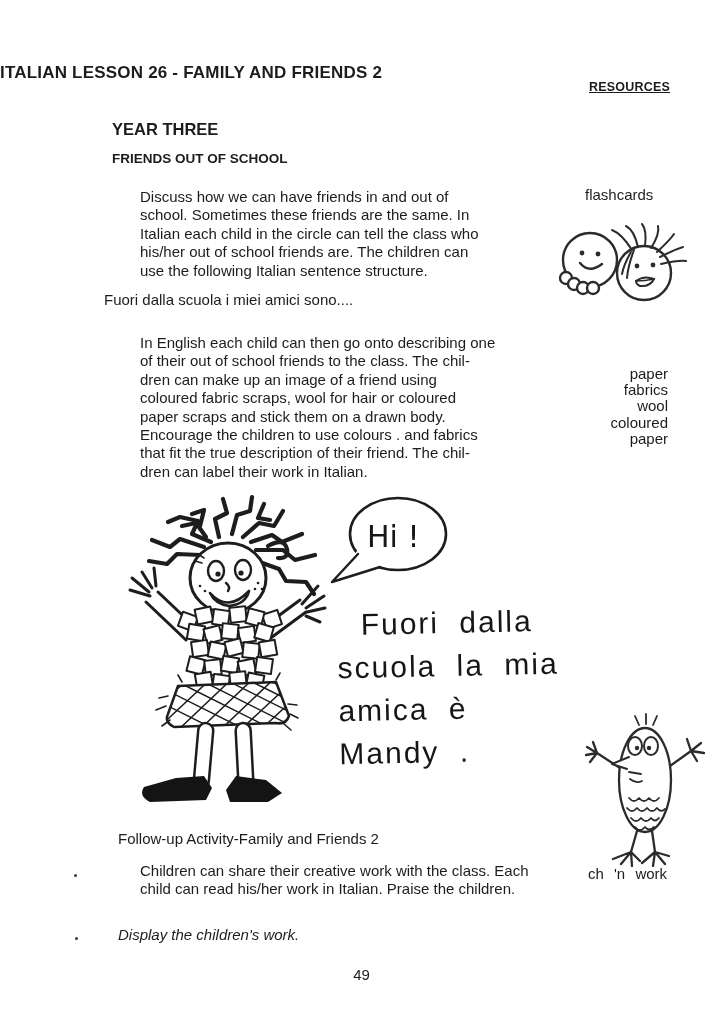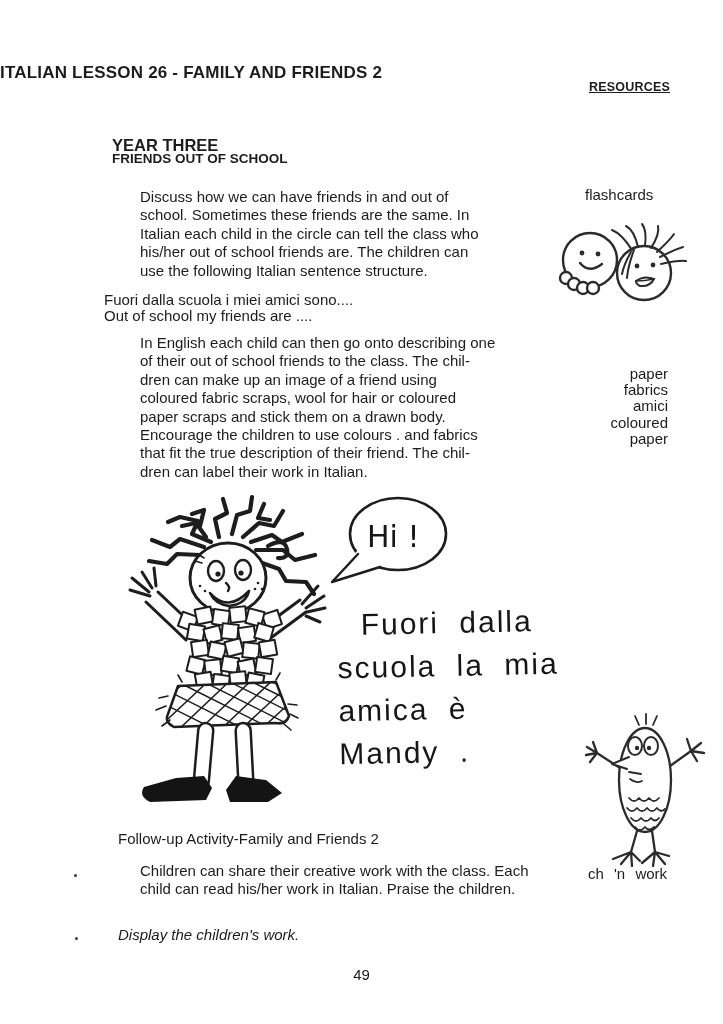--- a/index.html
+++ b/index.html
@@ -2,21 +2,21 @@
 <html><head>
 <meta charset="utf-8">
 <style>
   html,body{margin:0;padding:0;background:#fff;}
   .page{position:relative;width:723px;height:1024px;background:#ffffff;overflow:hidden;
         font-family:"Liberation Sans",sans-serif;color:#1c1c1c;}
   .doc-title{position:absolute;top:63px;left:0;width:700px;
              font-size:17px;font-weight:700;letter-spacing:.2px;}
   .resources-label{position:absolute;top:80px;left:589px;font-size:12.5px;font-weight:700;
                    text-decoration:underline;letter-spacing:.2px;}
-  .year-heading{position:absolute;top:120px;left:112px;font-size:16.5px;font-weight:700;margin-top:16px;}
+  .year-heading{position:absolute;top:120px;left:112px;font-size:16.5px;font-weight:700;}
   .section-heading{position:absolute;top:151px;left:112px;font-size:13.5px;font-weight:700;}
   .body-text{font-size:15px;line-height:18.4px;margin-left:28px;}
   .intro-para{position:absolute;top:188px;left:112px;}
   .sentence-block{position:absolute;top:292px;left:104px;font-size:15px;line-height:15.5px;}
   .activity-para{position:absolute;top:334px;left:112px;}
   .flashcards-label{position:absolute;top:186px;left:585px;font-size:15px;}
   .faces-svg{position:absolute;top:222px;left:552px;}
   .materials-list{position:absolute;top:366px;left:540px;width:128px;text-align:right;
                   font-size:15px;line-height:16.2px;}
   .girl-svg{position:absolute;top:490px;left:116px;}
@@ -49,21 +49,20 @@
   <div class="intro-para body-text">
     <div>Discuss how we can have friends in and out of</div>
     <div>school. Sometimes these friends are the same. In</div>
     <div>Italian each child in the circle can tell the class who</div>
     <div>his/her out of school friends are. The children can</div>
     <div>use the following Italian sentence structure.</div>
   </div>
 
   <div class="sentence-block">
     <div>Fuori dalla scuola i miei amici sono....</div>
-    <div>Out of school my friends are ....</div>
   </div>
 
   <div class="activity-para body-text">
     <div>In English each child can then go onto describing one</div>
     <div>of their out of school friends to the class. The chil-</div>
     <div>dren can make up an image of a friend using</div>
     <div>coloured fabric scraps, wool for hair or coloured</div>
     <div>paper scraps and stick them on a drawn body.</div>
     <div>Encourage the children to use colours . and fabrics</div>
     <div>that fit the true description of their friend. The chil-</div>
@@ -97,21 +96,21 @@
       <circle cx="85" cy="44" r="2.4" fill="#2b2b2b" stroke="none"></circle>
       <circle cx="101" cy="43" r="2.4" fill="#2b2b2b" stroke="none"></circle>
       <path d="M84,59 Q92,53 102,57 Q98,65 88,64 Q84,62 84,59 Z" fill="#fff" stroke-width="2"></path>
       <path d="M84,59 Q93,59 102,57" stroke-width="1.6"></path>
     </g>
   </svg>
 
   <div class="materials-list">
     <div>paper</div>
     <div>fabrics</div>
-    <div>amici</div>
+    <div>wool</div>
     <div>coloured</div>
     <div>paper</div>
   </div>
 
   <svg class="girl-svg" width="235" height="335" viewBox="0 0 235 335">
     <g stroke="#1d1d1d" stroke-linecap="round" stroke-linejoin="round" fill="none">
 
       <g stroke-width="4.2">
         <path d="M95,52 L76,44 82,31 64,27 52,32"></path>
         <path d="M103,47 99,29 111,23 107,9"></path>

